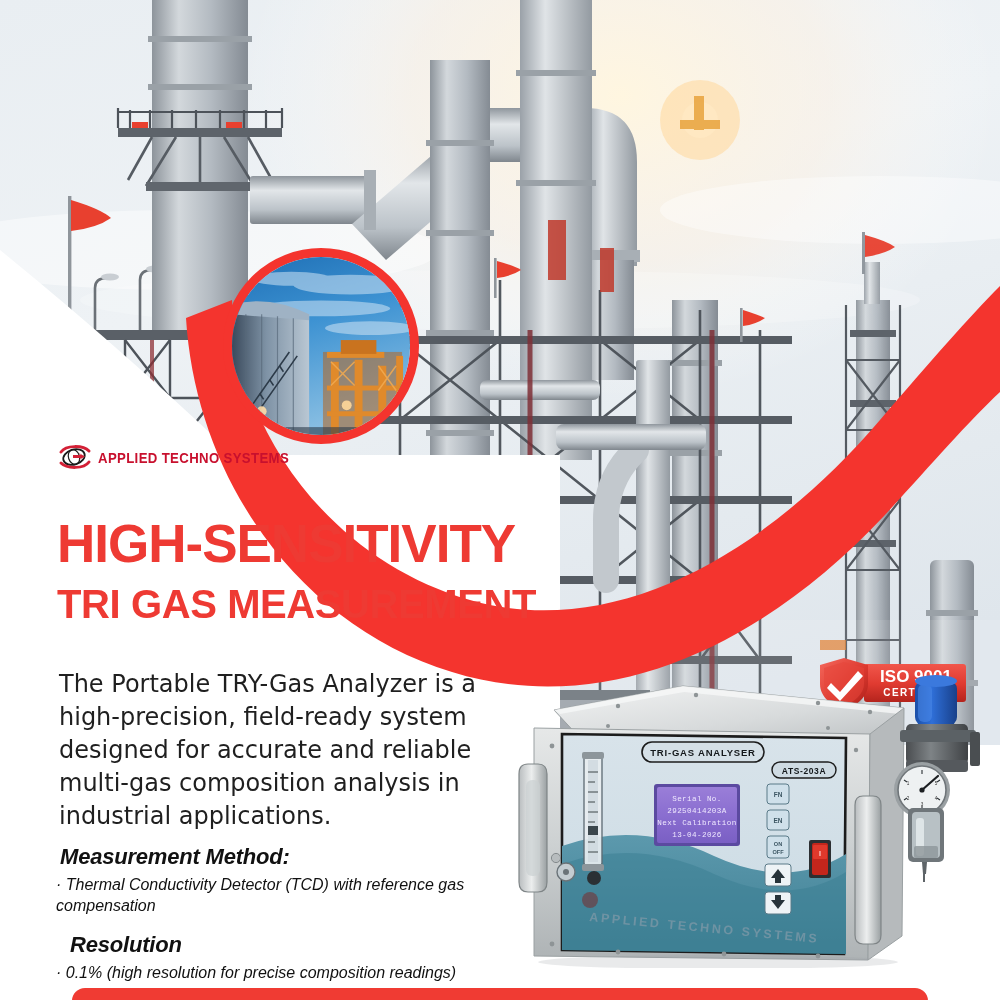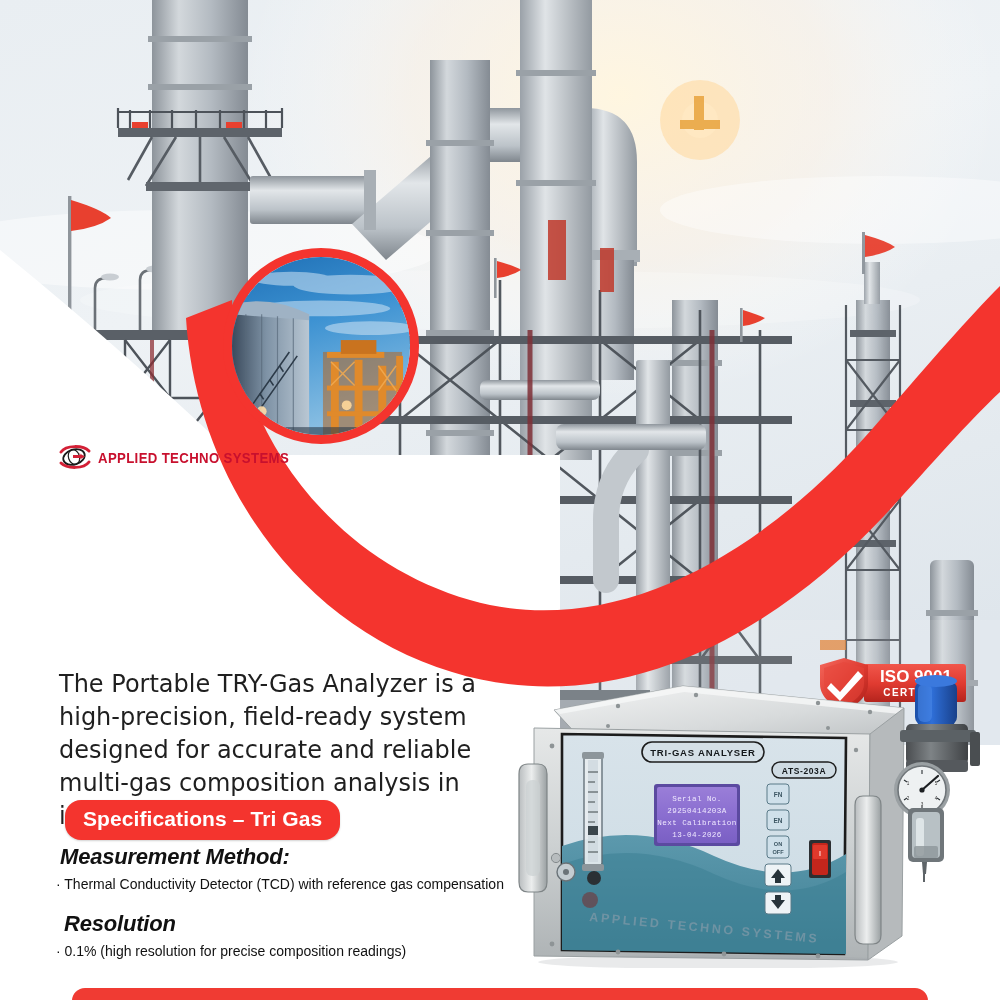--- a/index.html
+++ b/index.html
@@ -81,23 +81,23 @@
     font-size:21px;font-weight:bold;letter-spacing:.1px;
     white-space:nowrap;
     box-shadow:0 1px 2px rgba(0,0,0,.18);
   }
 
   .spec-block{position:absolute;left:52px;top:844px;width:470px;}
   .spec-h{
     font-size:22px;font-weight:bold;font-style:italic;color:#111;
     margin:0 0 4px 8px;letter-spacing:-.2px;
   }
-  .spec-h.indent{margin-left:12px;margin-top:16px;}
+  .spec-h.indent{margin-left:18px;margin-top:16px;}
   .spec-li{
-    font-size:14px;color:#111;line-height:21px;
+    font-size:16px;font-style:italic;color:#111;line-height:21px;
     margin:0 0 2px 4px;
   }
 
   
   .iso-badge{position:absolute;left:818px;top:656px;width:152px;height:58px;}
   .iso-badge svg{display:block;}
 
   
   .device{position:absolute;left:518px;top:668px;width:482px;height:300px;text-align:right;}
   .device svg{display:block;width:482px;height:300px;}
@@ -407,24 +407,27 @@
     <svg class="logo-mark" viewBox="0 0 68 52">
       <ellipse cx="32" cy="26" rx="22" ry="15" fill="none" stroke="#1a1a1a" stroke-width="3.6" transform="rotate(-18 32 26)"></ellipse>
       <ellipse cx="32" cy="26" rx="11" ry="15" fill="none" stroke="#1a1a1a" stroke-width="2.4" transform="rotate(-18 32 26)"></ellipse>
       <path d="M6 16 C 16 2, 50 2, 62 14" stroke="#D32036" stroke-width="6" fill="none" stroke-linecap="round"></path>
       <path d="M62 36 C 52 50, 18 50, 6 38" stroke="#D32036" stroke-width="6" fill="none" stroke-linecap="round"></path>
       <path d="M30 22 l16 0 l-6 -5 l14 8 l-14 8 l6 -5 l-16 0 Z" fill="#D32036"></path>
     </svg>
     <span class="logo-text">APPLIED TECHNO SYSTEMS</span>
   </div>
 
+  <div class="headline">
+    <div class="l1">HIGH-SENSITIVITY</div>
+    <div class="l2">TRI GAS MEASUREMENT</div>
+  </div>
 
   <p class="body-copy">The Portable TRY-Gas Analyzer is a high-precision, field-ready system designed for accurate and reliable multi-gas composition analysis in industrial applications.</p>
 
-  <div class="spec-badge">Specifications – Tri Gas</div>
 
   <div class="spec-block">
     <div class="spec-h">Measurement Method:</div>
     <div class="spec-li">· Thermal Conductivity Detector (TCD) with reference gas compensation</div>
     <div class="spec-h indent">Resolution</div>
     <div class="spec-li">· 0.1% (high resolution for precise composition readings)</div>
   </div>
 
   <div class="iso-badge">
     <svg viewBox="0 0 152 58">

